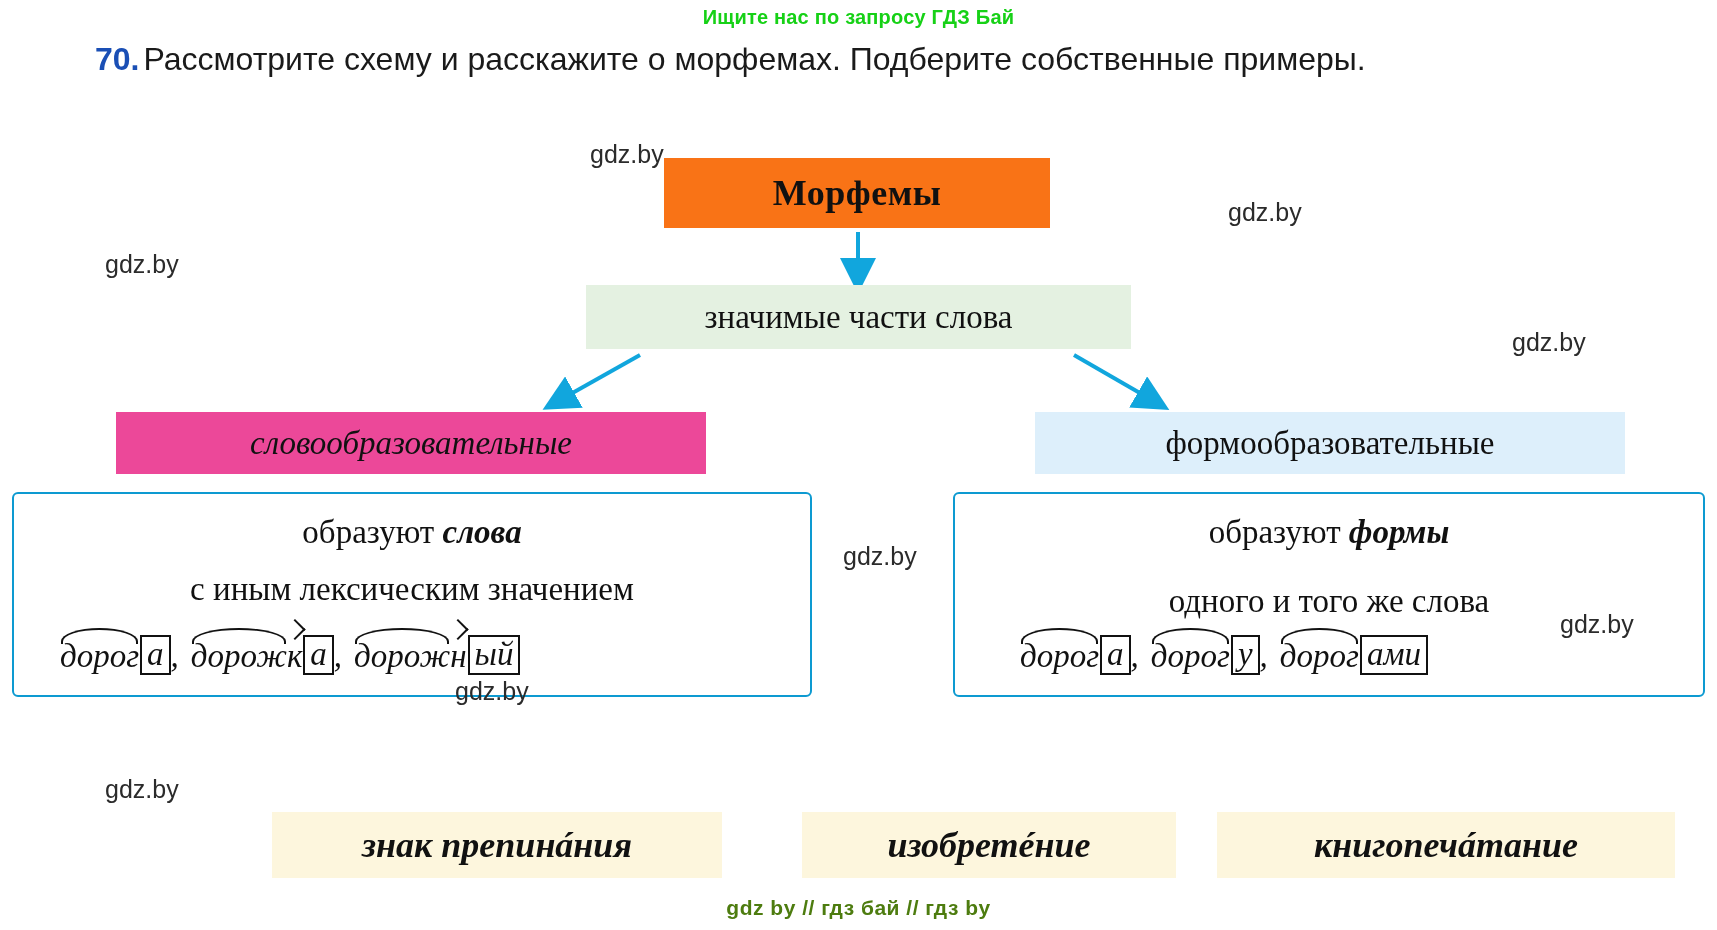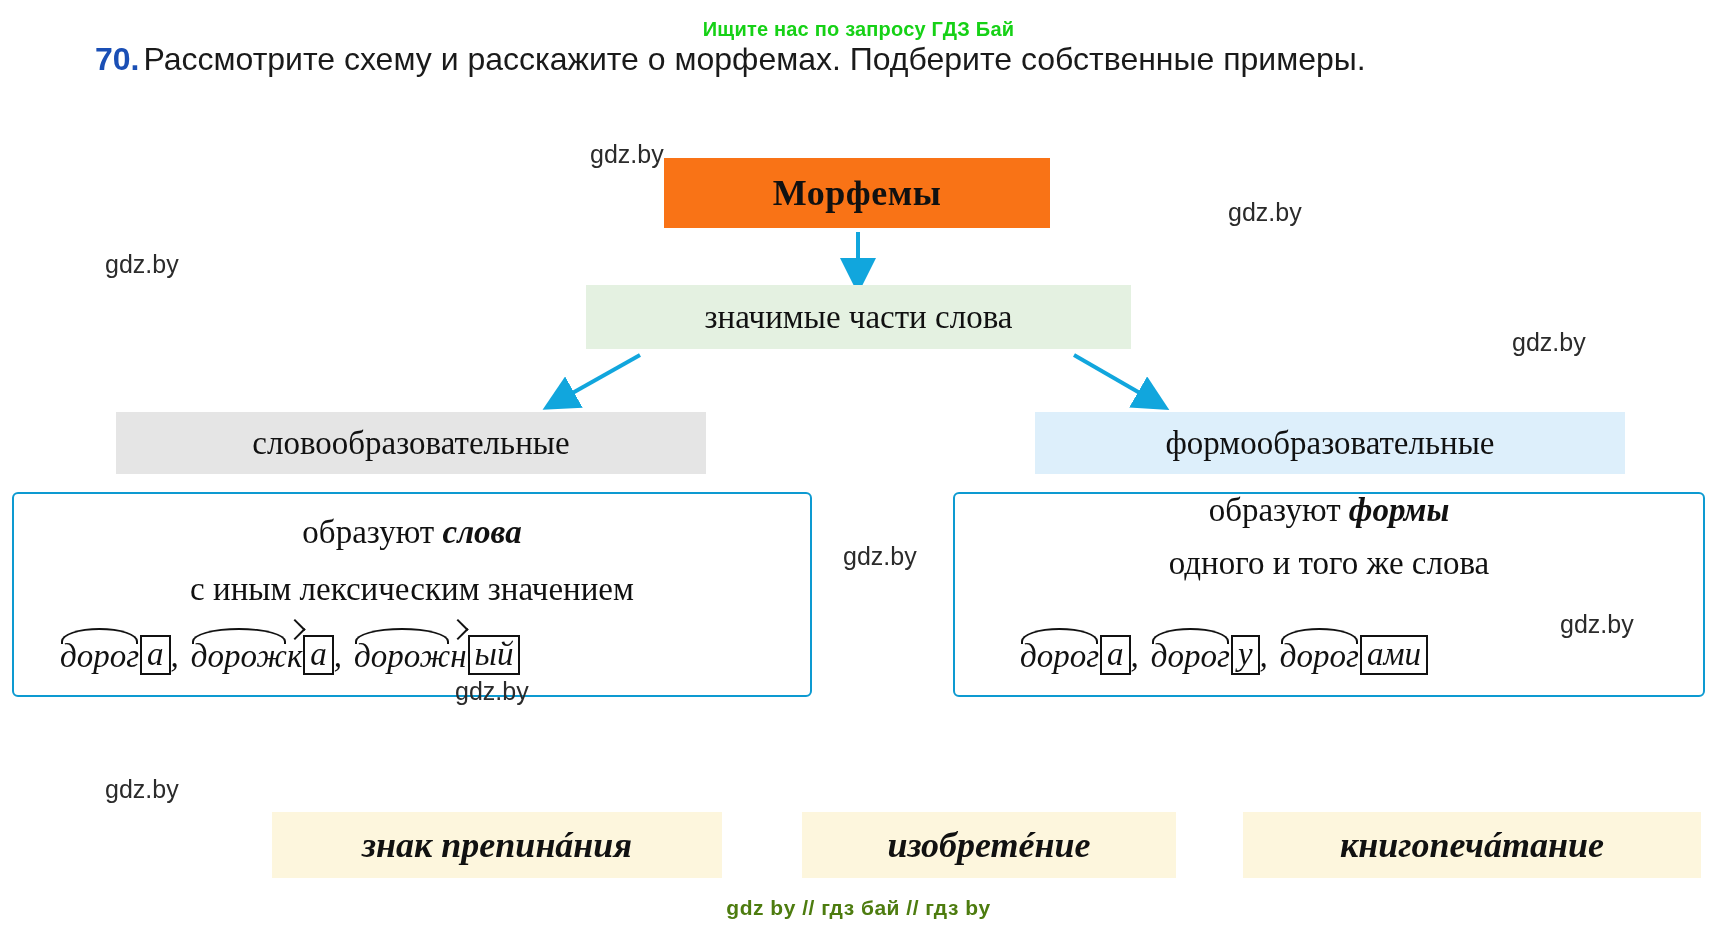--- a/index.html
+++ b/index.html
@@ -18,21 +18,21 @@
   .watermark {
     position: absolute;
     font-family: "Liberation Sans", sans-serif;
     font-size: 25px;
     color: #2b2b2b;
     white-space: nowrap;
   }
 
   .top-banner {
     position: absolute;
-    top: 18px;
+    top: 6px;
     left: 0;
     width: 100%;
     text-align: center;
     font-family: "Liberation Sans", sans-serif;
     font-size: 20px;
     font-weight: bold;
     color: #16d116;
     letter-spacing: 0.2px;
   }
 
@@ -96,23 +96,24 @@
     background: #e4f1e1;
     font-size: 33px;
     color: #111111;
   }
 
   .box-word-form {
     left: 116px;
     top: 412px;
     width: 590px;
     height: 62px;
-    background: #e5e5e5;
-    font-size: 33px;
-    color: #111111;
+    background: #ec4899;
+    font-size: 33px;
+    color: #111111;
+    font-style: italic;
   }
 
   .box-form-form {
     left: 1035px;
     top: 412px;
     width: 590px;
     height: 62px;
     background: #ddeffb;
     font-size: 33px;
     color: #111111;
@@ -139,22 +140,22 @@
     height: 205px;
   }
   .panel-line {
     text-align: center;
     font-size: 33px;
     color: #111111;
     line-height: 1.0;
   }
   .panel-left .panel-line.l1 { margin-top: 22px; }
   .panel-left .panel-line.l2 { margin-top: 24px; }
-  .panel-right .panel-line.l1 { }
-  .panel-right .panel-line.l2 { margin-top: 20px; }
+  .panel-right .panel-line.l1 { margin-top: 22px; }
+  .panel-right .panel-line.l2 { margin-top: 36px; }
   .it {
     font-style: italic;
     font-weight: bold;
   }
 
   
   .example-row {
     position: absolute;
     display: flex;
     align-items: flex-end;
@@ -230,21 +231,21 @@
     align-items: center;
     justify-content: center;
     font-size: 36px;
     font-style: italic;
     font-weight: bold;
     color: #111111;
     white-space: nowrap;
   }
   .card1 { left: 272px; top: 812px; width: 450px; height: 66px; }
   .card2 { left: 802px; top: 812px; width: 374px; height: 66px; }
-  .card3 { left: 1243px; top: 812px; width: 458px; height: 66px; }
+  .card3 { left: 1217px; top: 812px; width: 458px; height: 66px; }
 
   
   .arrow-svg {
     position: absolute;
     left: 0;
     top: 0;
     width: 1717px;
     height: 930px;
     pointer-events: none;
   }

